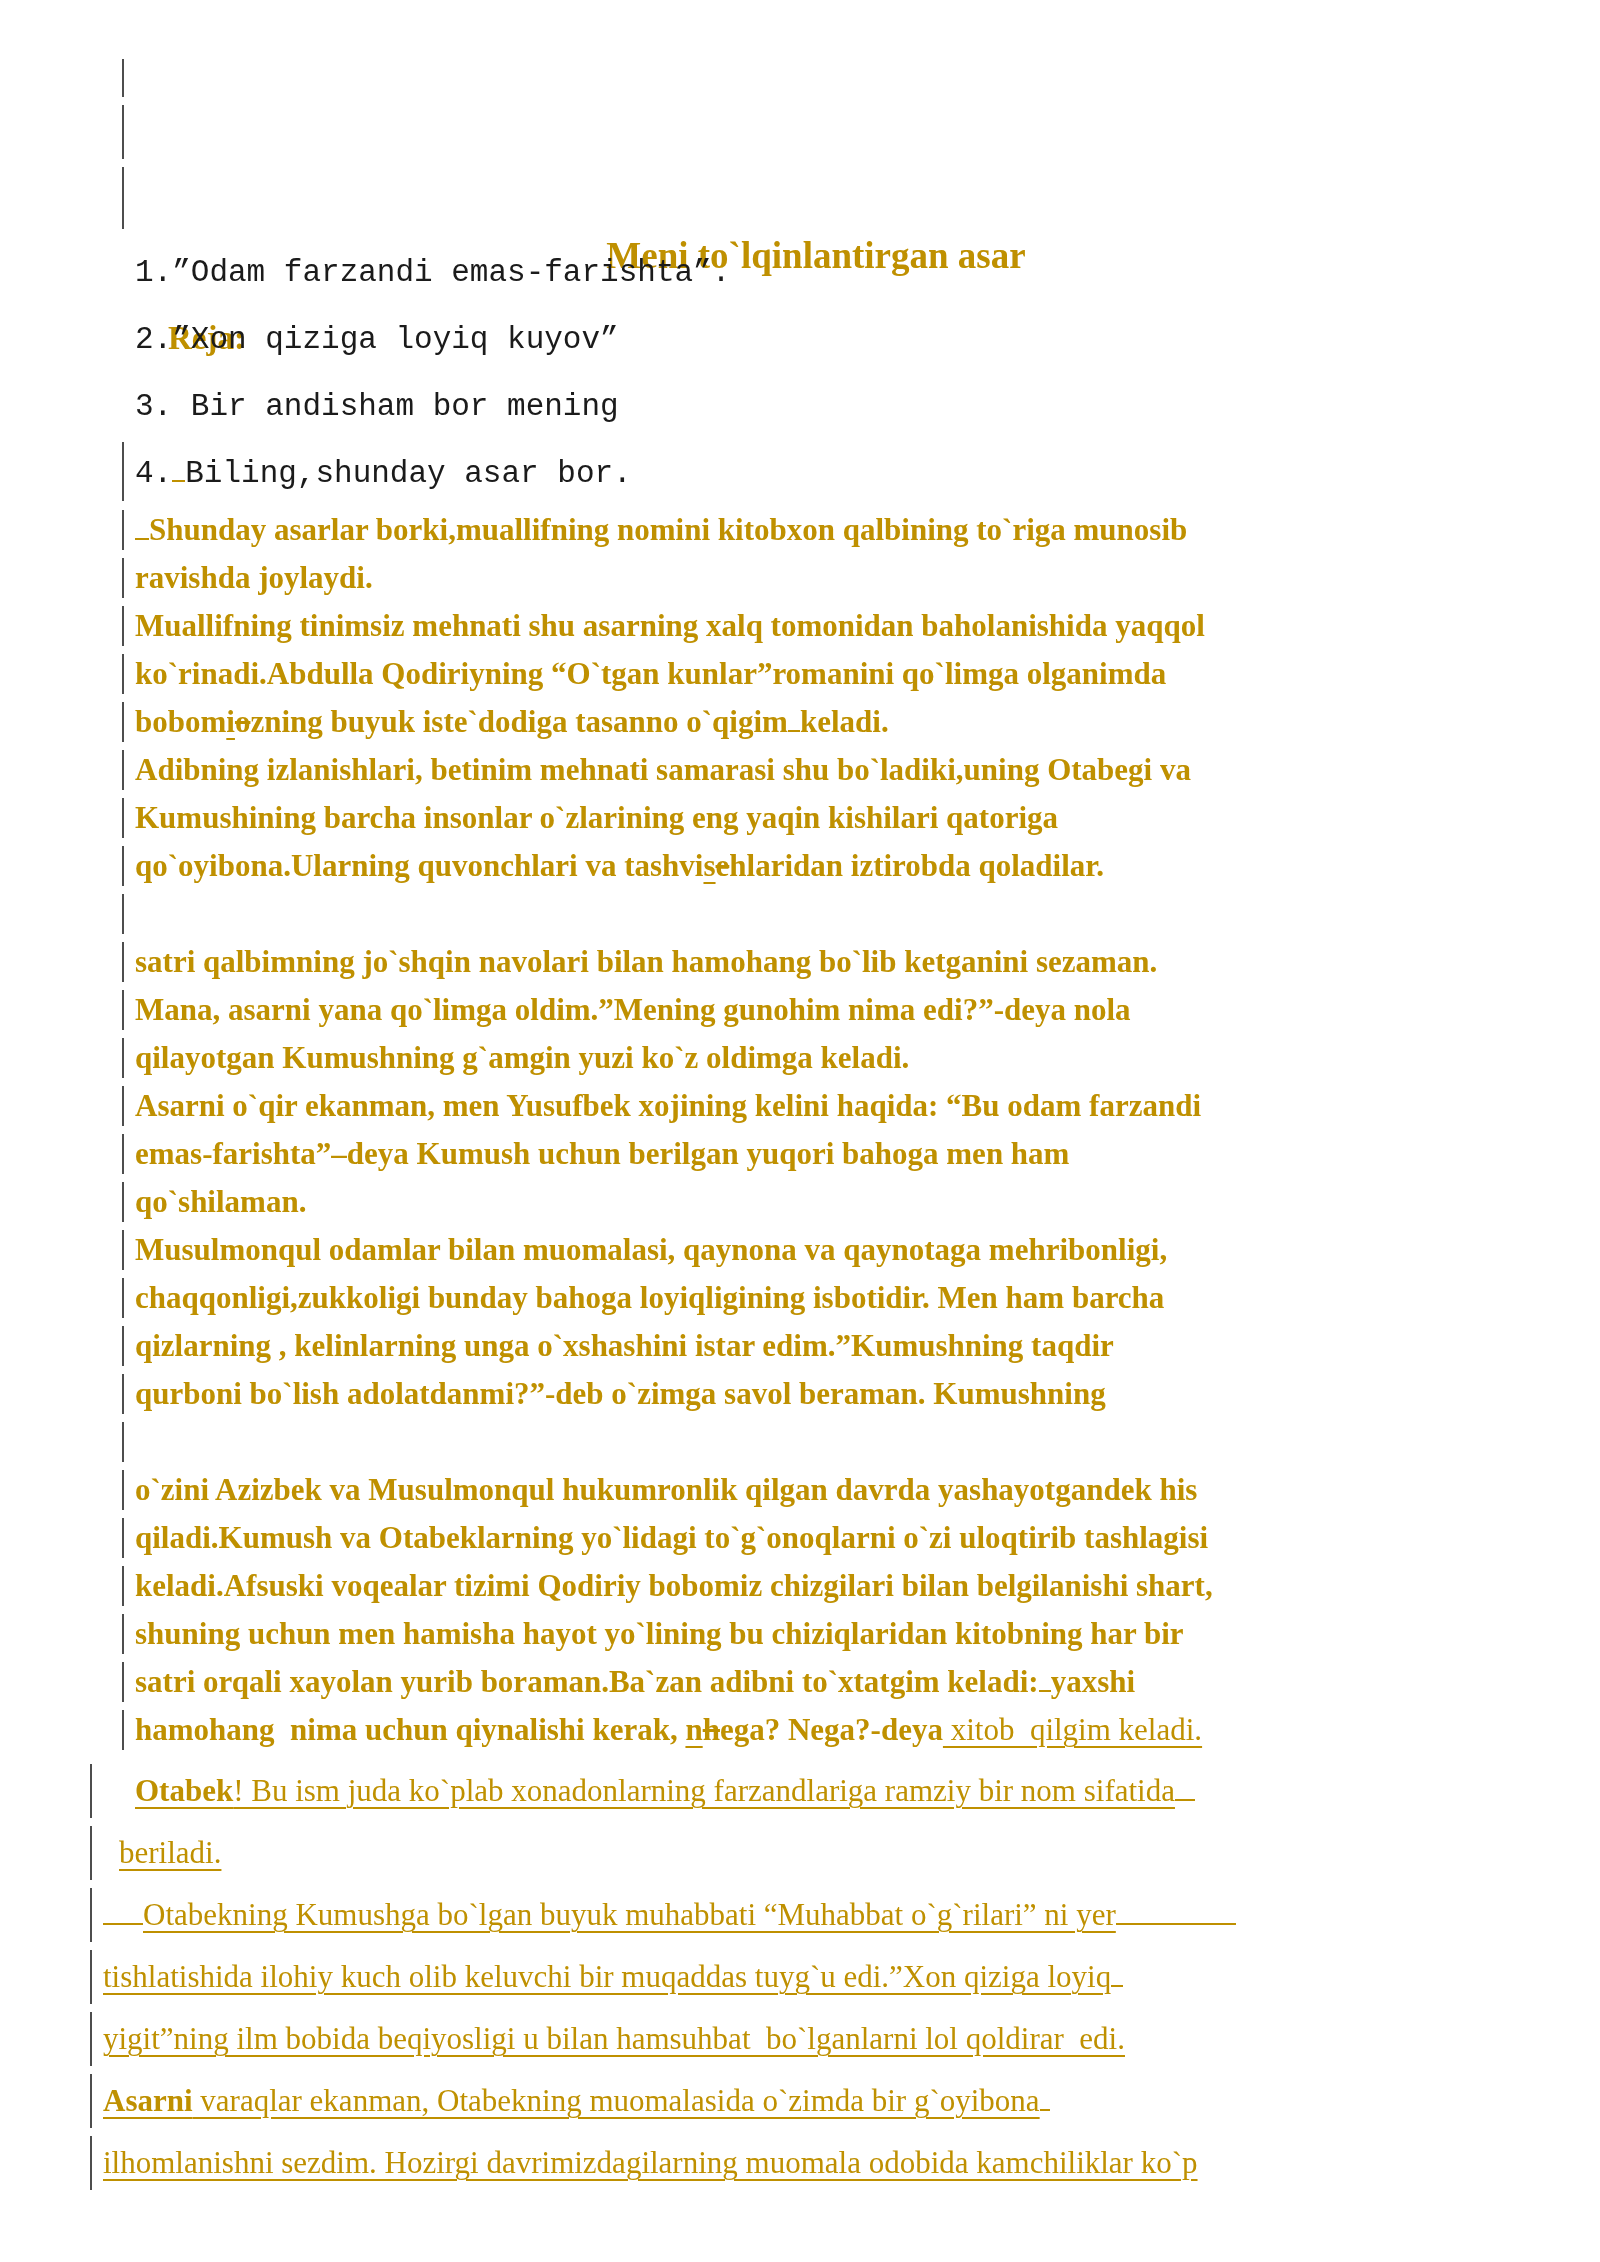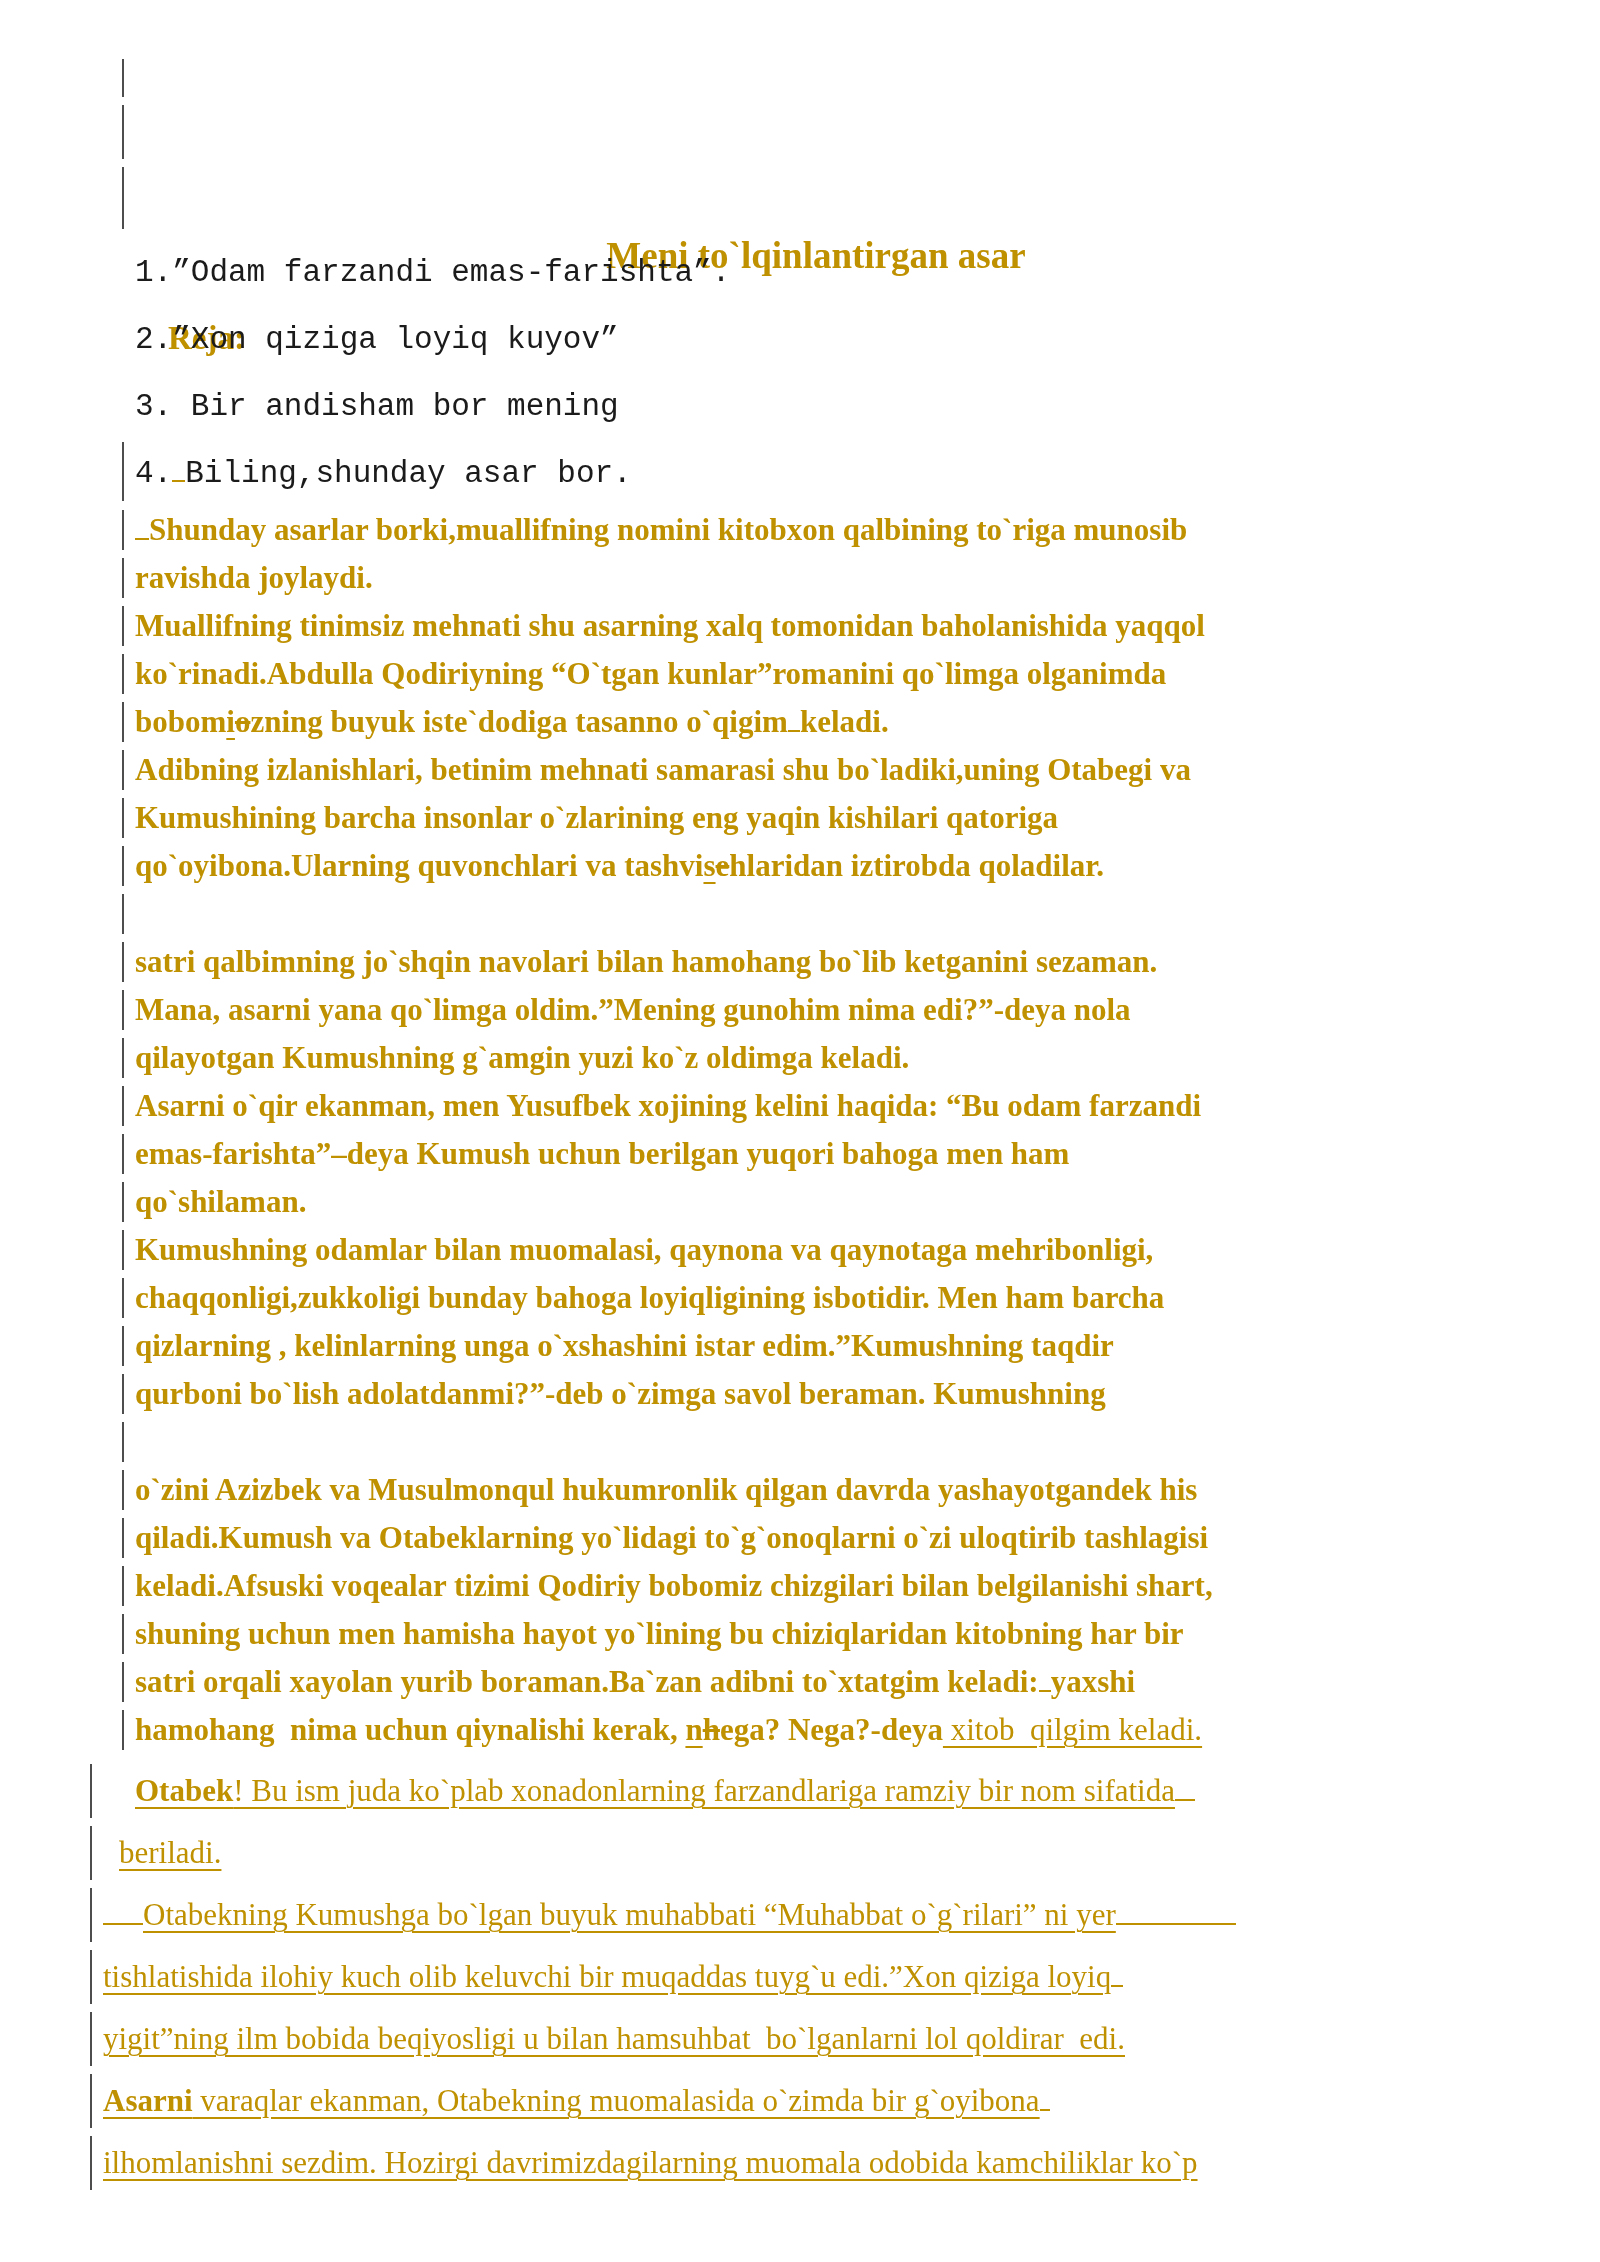--- a/index.html
+++ b/index.html
@@ -98,21 +98,21 @@
       <div class="line"><span class="cbar"></span><span class="seg">Adibning izlanishlari, betinim mehnati samarasi shu bo`ladiki,uning Otabegi va</span></div>
       <div class="line"><span class="cbar"></span><span class="seg">Kumushining barcha insonlar o`zlarining eng yaqin kishilari qatoriga</span></div>
       <div class="line"><span class="cbar"></span><span class="seg">qo`oyibona.Ularning quvonchlari va tashvi</span><span class="seg u">s</span><span class="seg st">e</span><span class="seg">hlaridan iztirobda qoladilar.</span></div>
       <div class="line"><span class="cbar"></span><span class="seg sp" style="width: 28px;"></span></div>
       <div class="line"><span class="cbar"></span><span class="seg">satri qalbimning jo`shqin navolari bilan hamohang bo`lib ketganini sezaman.</span></div>
       <div class="line"><span class="cbar"></span><span class="seg">Mana, asarni yana qo`limga oldim.”Mening gunohim nima edi?”-deya nola</span></div>
       <div class="line"><span class="cbar"></span><span class="seg">qilayotgan Kumushning g`amgin yuzi ko`z oldimga keladi.</span></div>
       <div class="line"><span class="cbar"></span><span class="seg">Asarni o`qir ekanman, men Yusufbek xojining kelini haqida: “Bu odam farzandi</span></div>
       <div class="line"><span class="cbar"></span><span class="seg">emas-farishta”–deya Kumush uchun berilgan yuqori bahoga men ham</span></div>
       <div class="line"><span class="cbar"></span><span class="seg">qo`shilaman.</span></div>
-      <div class="line"><span class="cbar"></span><span class="seg">Kumushning odamlar bilan muomalasi, qaynona va qaynotaga mehribonligi,</span></div>
+      <div class="line"><span class="cbar"></span><span class="seg">Musulmonqul odamlar bilan muomalasi, qaynona va qaynotaga mehribonligi,</span></div>
       <div class="line"><span class="cbar"></span><span class="seg">chaqqonligi,zukkoligi bunday bahoga loyiqligining isbotidir. Men ham barcha</span></div>
       <div class="line"><span class="cbar"></span><span class="seg">qizlarning , kelinlarning unga o`xshashini istar edim.”Kumushning taqdir</span></div>
       <div class="line"><span class="cbar"></span><span class="seg">qurboni bo`lish adolatdanmi?”-deb o`zimga savol beraman. Kumushning</span></div>
       <div class="line"><span class="cbar"></span></div>
       <div class="line"><span class="cbar"></span><span class="seg">o`zini Azizbek va Musulmonqul hukumronlik qilgan davrda yashayotgandek his</span></div>
       <div class="line"><span class="cbar"></span><span class="seg">qiladi.Kumush va Otabeklarning yo`lidagi to`g`onoqlarni o`zi uloqtirib tashlagisi</span></div>
       <div class="line"><span class="cbar"></span><span class="seg">keladi.Afsuski voqealar tizimi Qodiriy bobomiz chizgilari bilan belgilanishi shart,</span></div>
       <div class="line"><span class="cbar"></span><span class="seg">shuning uchun men hamisha hayot yo`lining bu chiziqlaridan kitobning har bir</span></div>
       <div class="line"><span class="cbar"></span><span class="seg">satri orqali xayolan yurib boraman.Ba`zan adibni to`xtatgim keladi:</span><span class="seg sp u" style="width: 12px;"></span><span class="seg">yaxshi</span></div>
       <div class="line"><span class="cbar"></span><span class="seg">hamohang  nima uchun qiynalishi kerak, </span><span class="seg u">n</span><span class="seg st">h</span><span class="seg">ega? Nega?-deya</span><span class="seg u reg"> xitob  qilgim keladi.</span></div>

